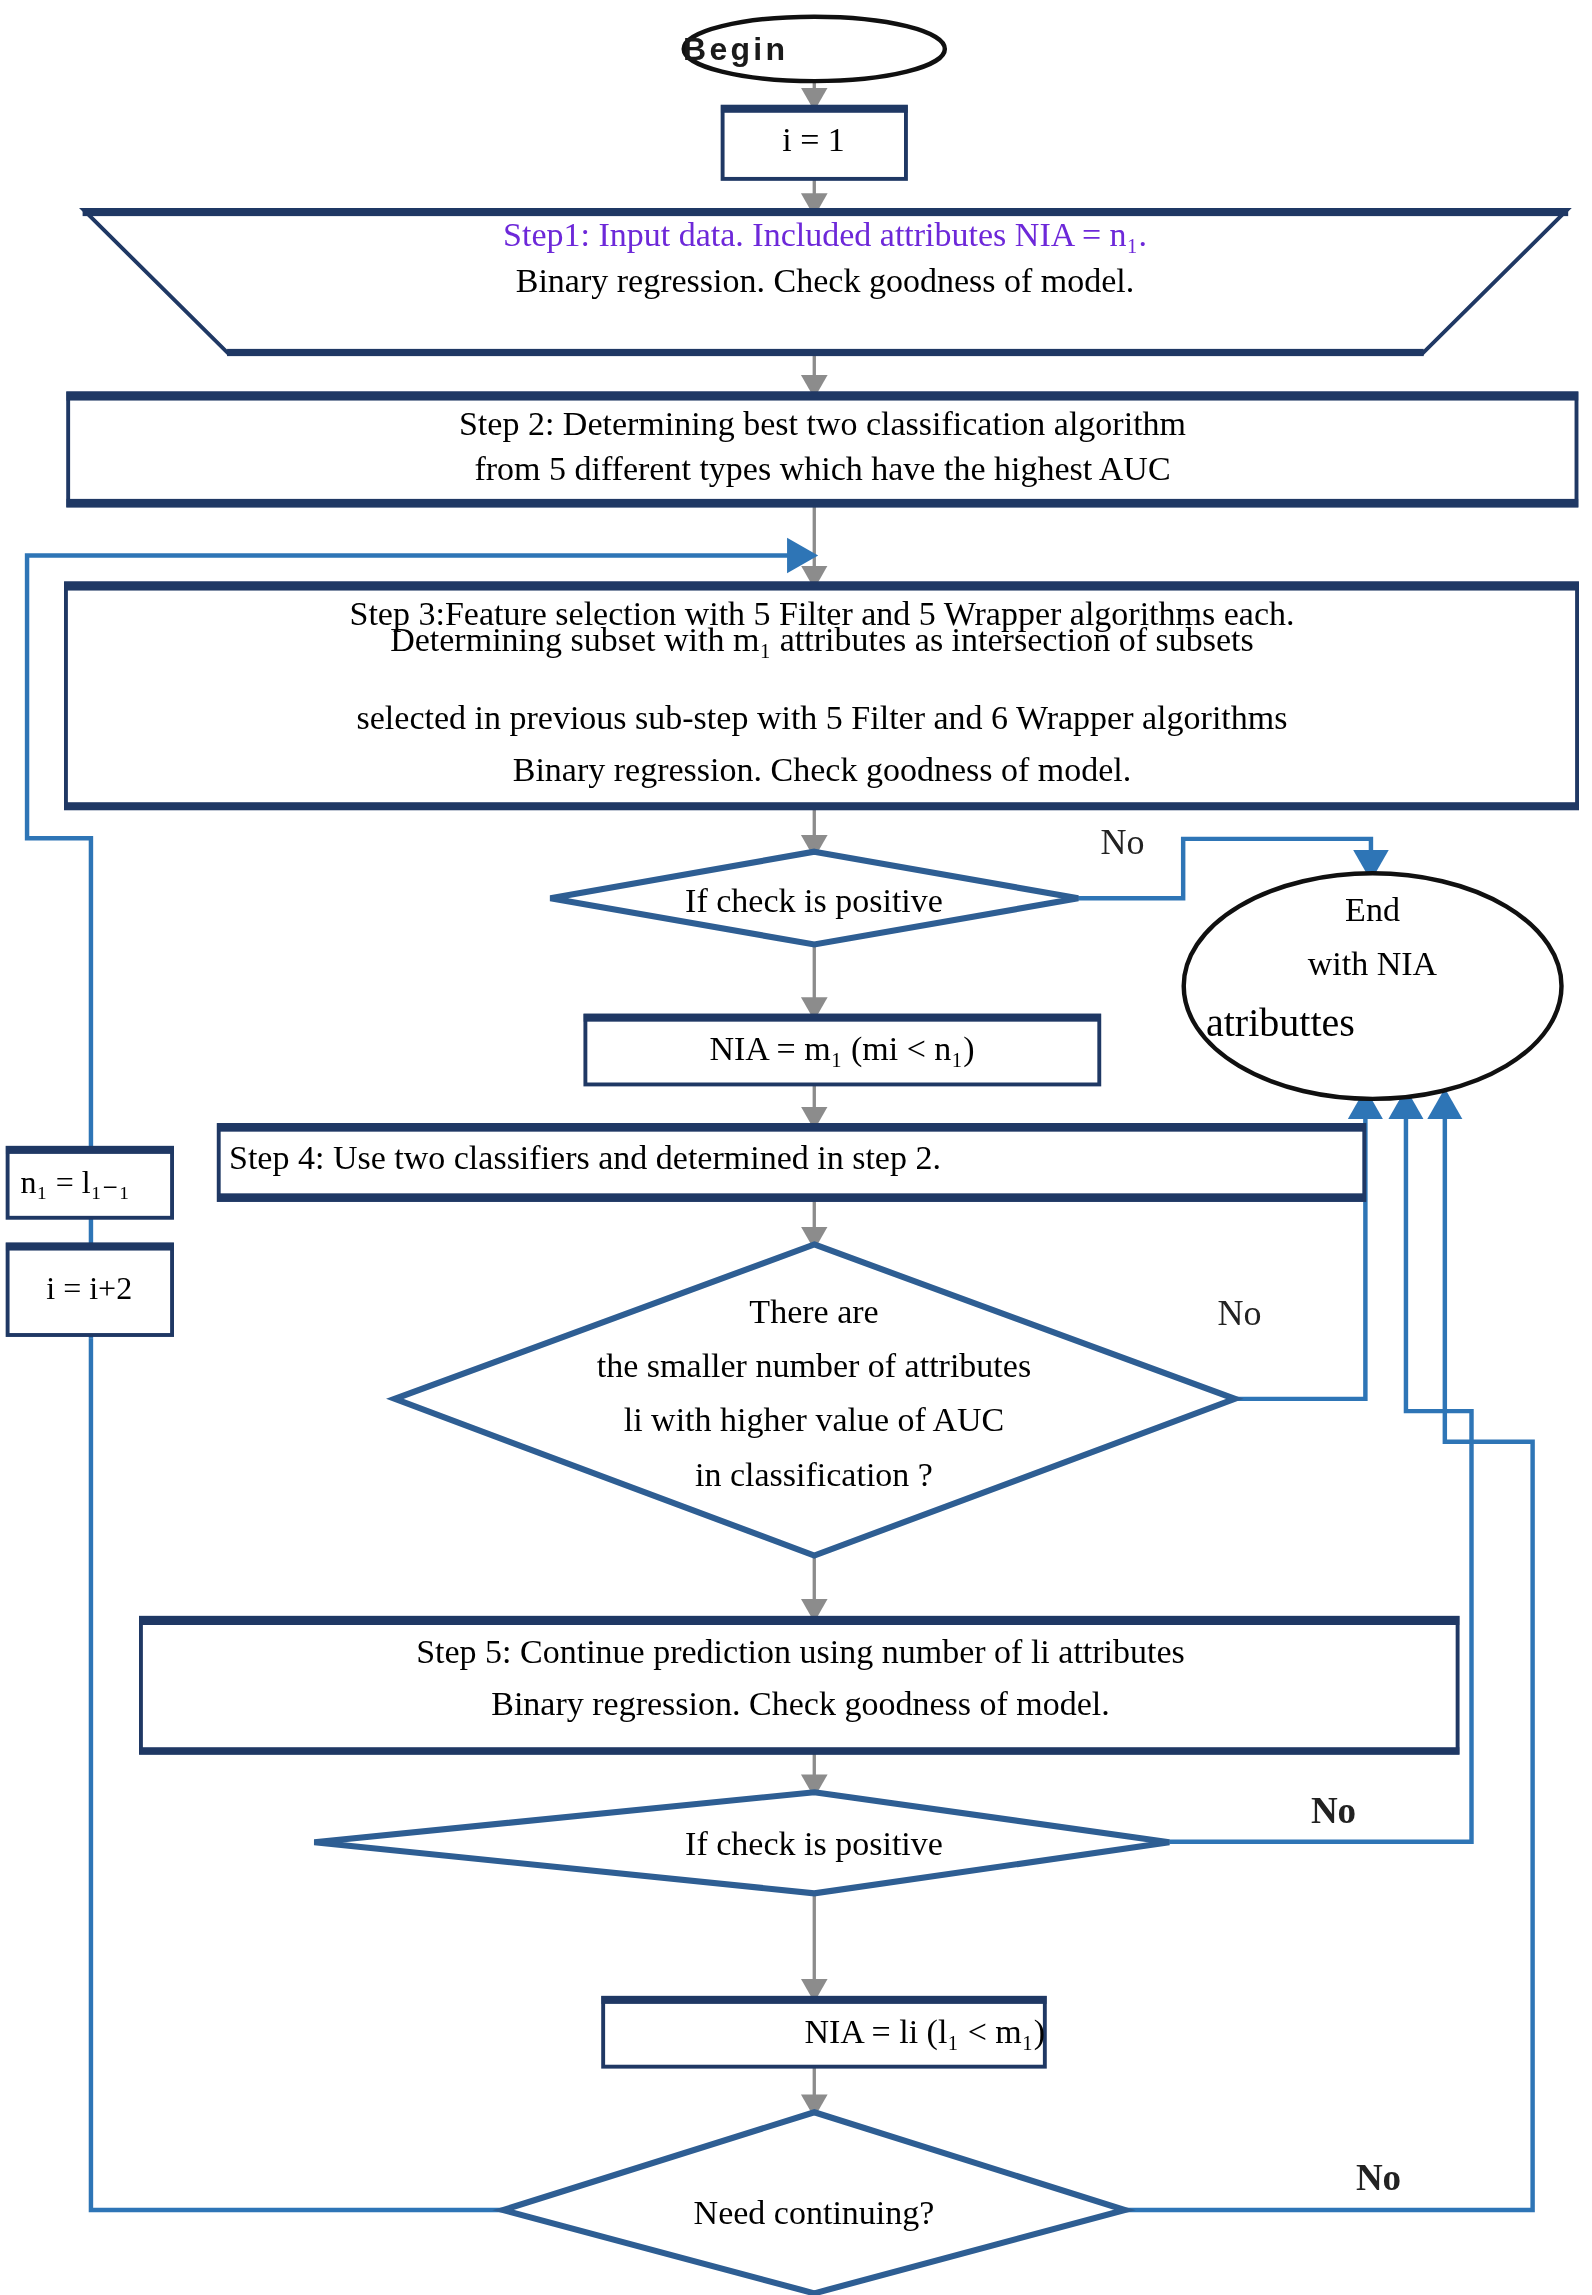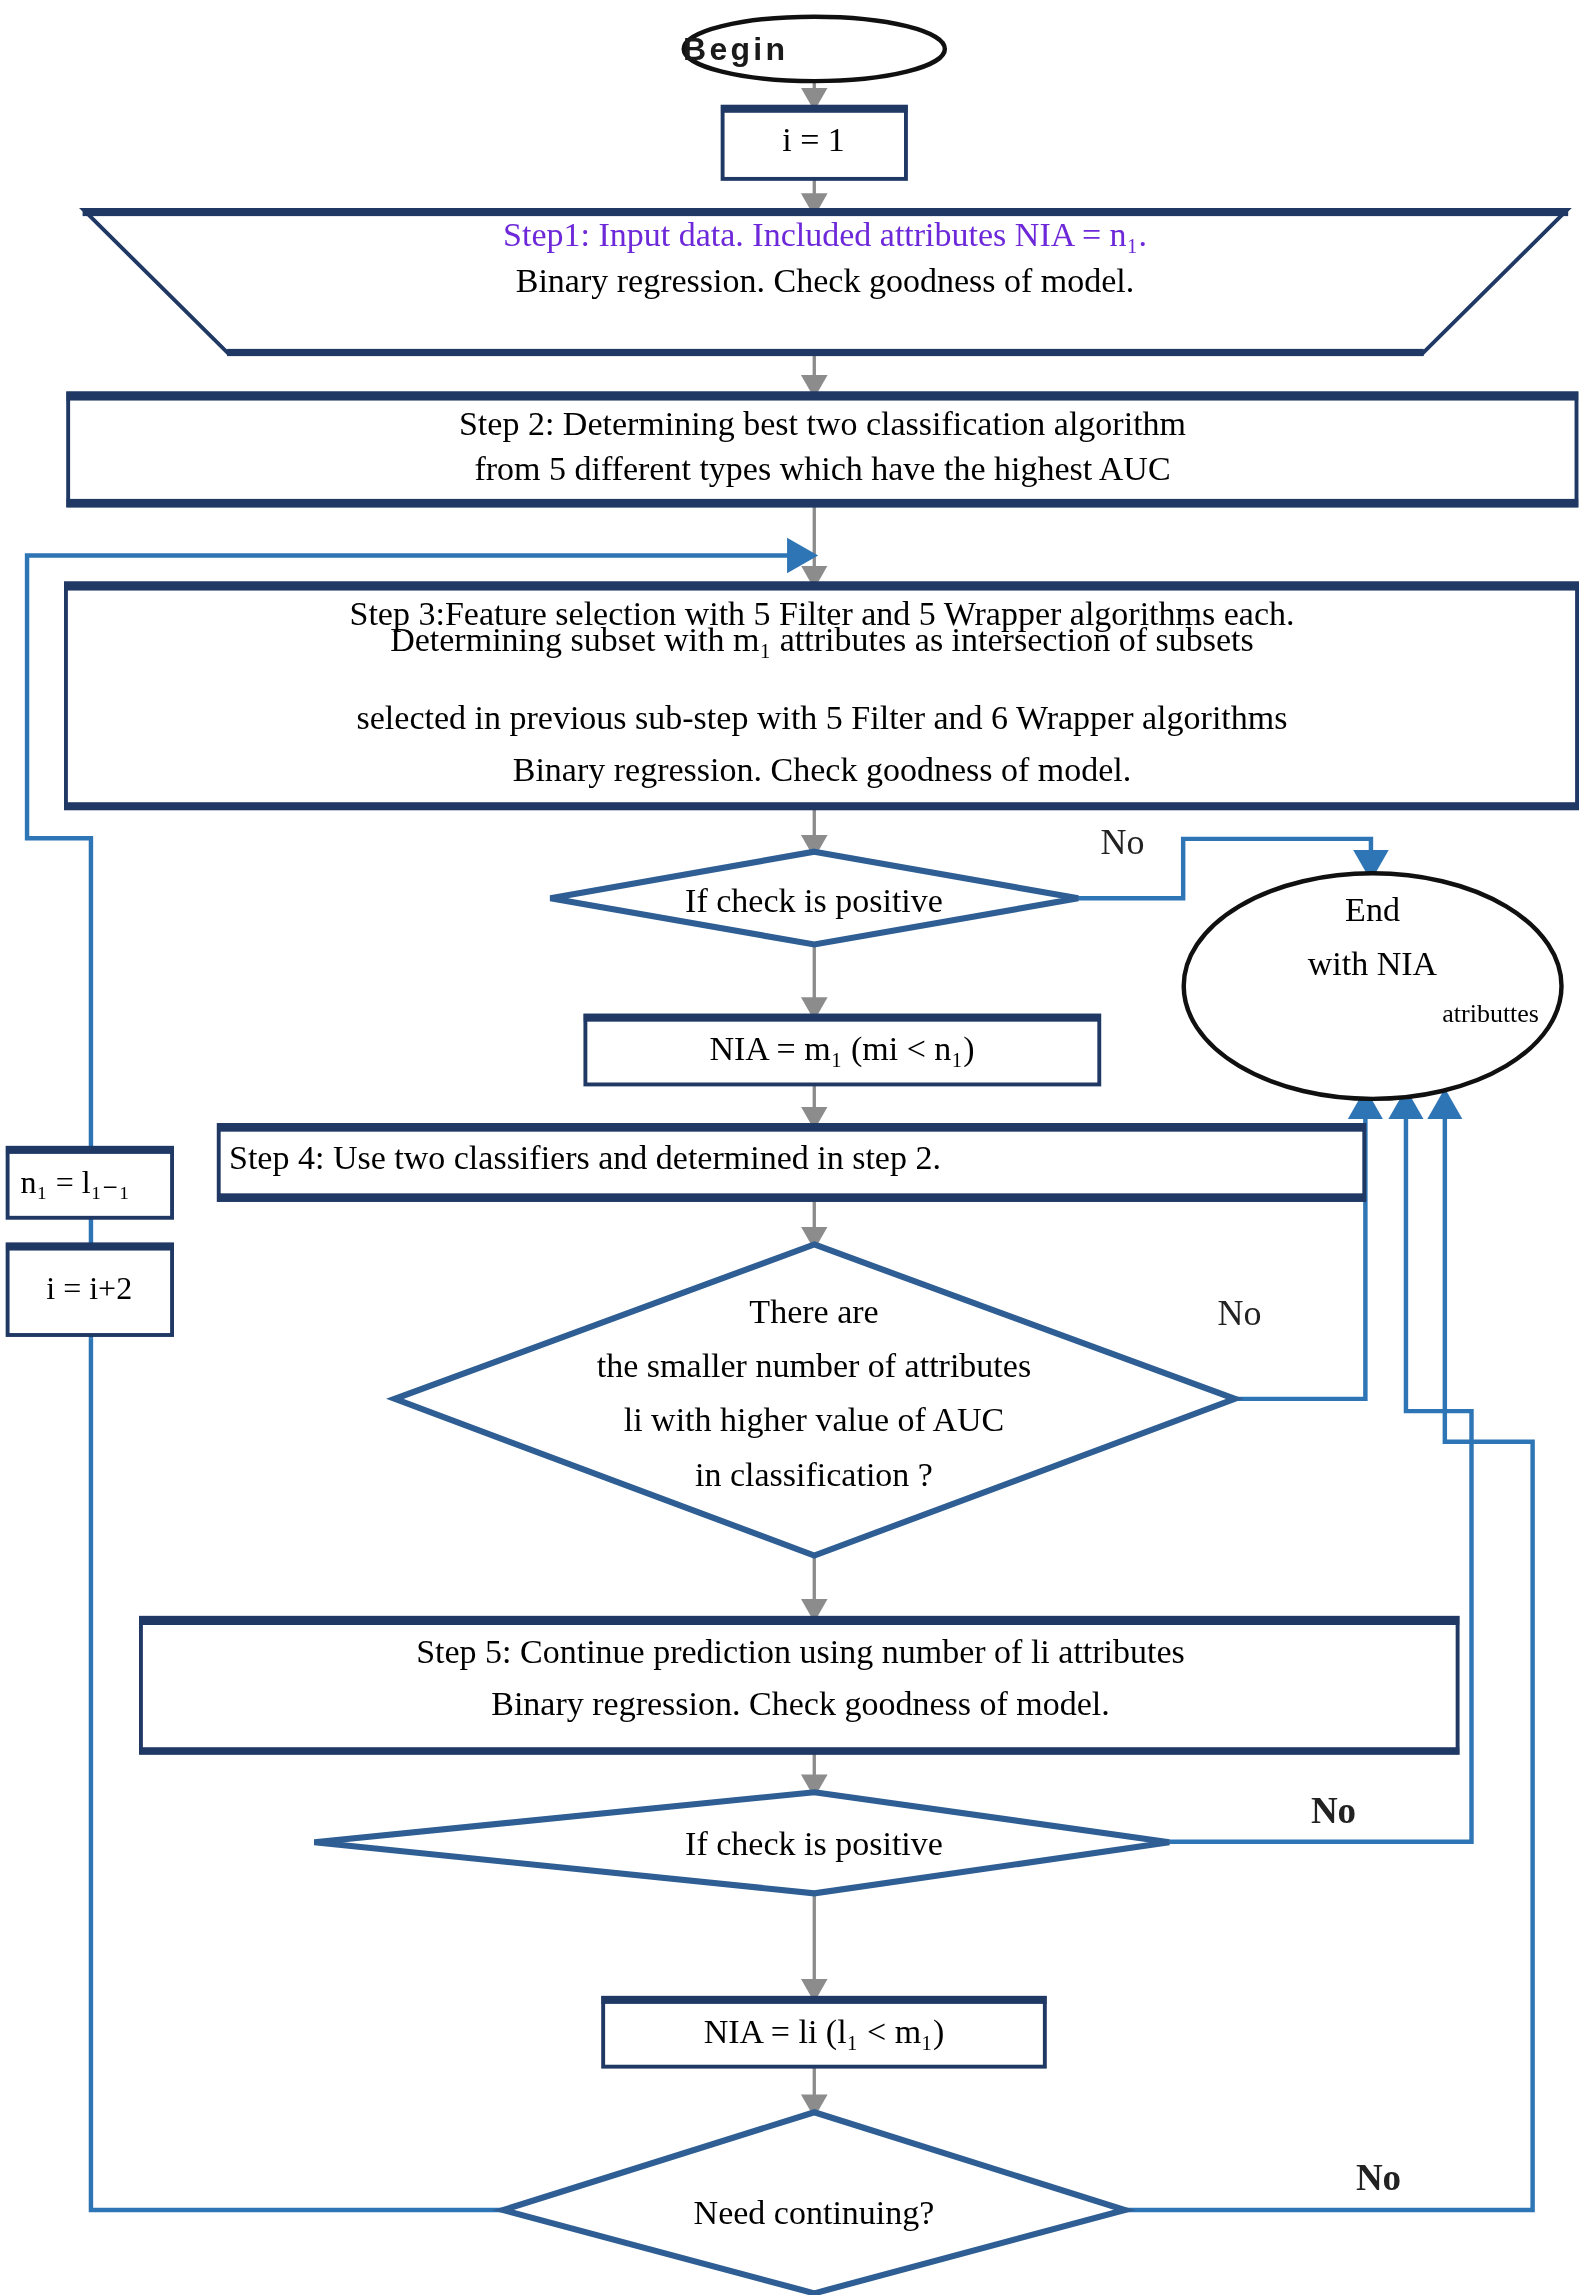--- a/index.html
+++ b/index.html
@@ -195,22 +195,22 @@
   <div style="position:absolute;left:578px;top:882px;width:472px;text-align:center;
        font-size:34px;color:#000;">If check is positive</div>
 
   <div style="position:absolute;left:1067px;top:821px;width:111px;text-align:center;
        font-size:36px;color:#222;">No</div>
 
   <div style="position:absolute;left:1206px;top:891px;width:333px;text-align:center;
        font-size:34px;color:#000;">End</div>
   <div style="position:absolute;left:1206px;top:945px;width:333px;text-align:center;
        font-size:34px;color:#000;">with NIA</div>
-  <div style="position:absolute;left:1206px;top:999px;width:333px;text-align:right;
-       font-size:26px;color:#000;">atributtes</div>
+  <div style="position:absolute;left:1206px;top:999px;width:333px;text-align:left;
+       font-size:40px;color:#000;">atributtes</div>
 
   <div style="position:absolute;left:585px;top:1030px;width:514px;text-align:center;
        font-size:34px;color:#000;">NIA = m₁  (mi &lt; n₁)</div>
 
   <div style="position:absolute;left:7.2px;top:1163px;width:136px;text-align:center;
        font-size:32px;color:#000;">n₁ = l₁₋₁</div>
 
   <div style="position:absolute;left:7.2px;top:1270px;width:164px;text-align:center;
        font-size:32px;color:#000;">i = i+2</div>
 
@@ -233,21 +233,21 @@
        font-size:34px;color:#000;">Step 5:   Continue prediction using number of li attributes</div>
   <div style="position:absolute;left:156px;top:1685px;width:1289px;text-align:center;
        font-size:34px;color:#000;">Binary regression. Check goodness of model.</div>
 
   <div style="position:absolute;left:578px;top:1825px;width:472px;text-align:center;
        font-size:34px;color:#000;">If check is positive</div>
 
   <div style="position:absolute;left:1278px;top:1789px;width:111px;text-align:center;
        font-size:37px;font-weight:bold;color:#222;">No</div>
 
-  <div style="position:absolute;left:603px;top:2013px;width:442px;text-align:center;
+  <div style="position:absolute;left:603px;top:2013px;width:442px;text-align:right;
        font-size:34px;color:#000;">NIA = li (l₁ &lt; m₁)</div>
 
   <div style="position:absolute;left:578px;top:2194px;width:472px;text-align:center;
        font-size:34px;color:#000;">Need continuing?</div>
 
   <div style="position:absolute;left:1323px;top:2156px;width:111px;text-align:center;
        font-size:37px;font-weight:bold;color:#222;">No</div>
 
 </div>
 

